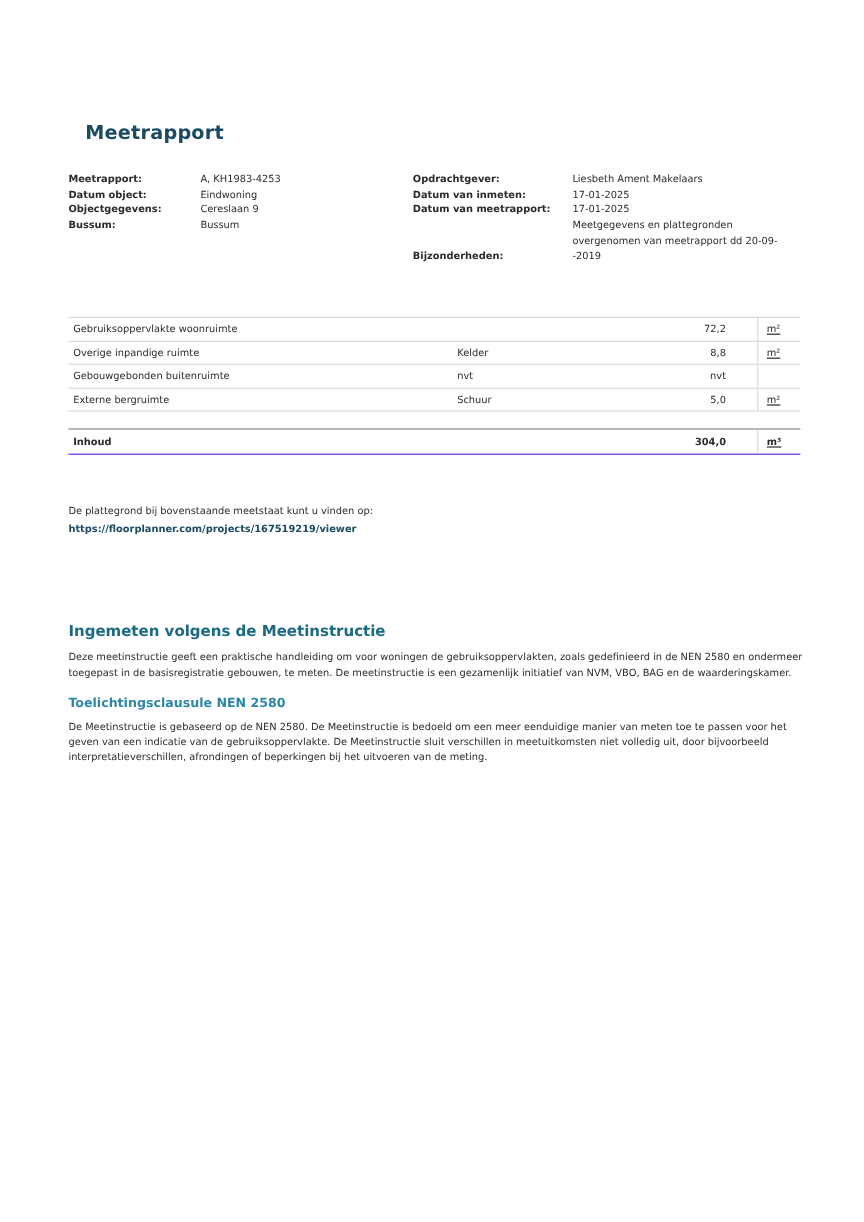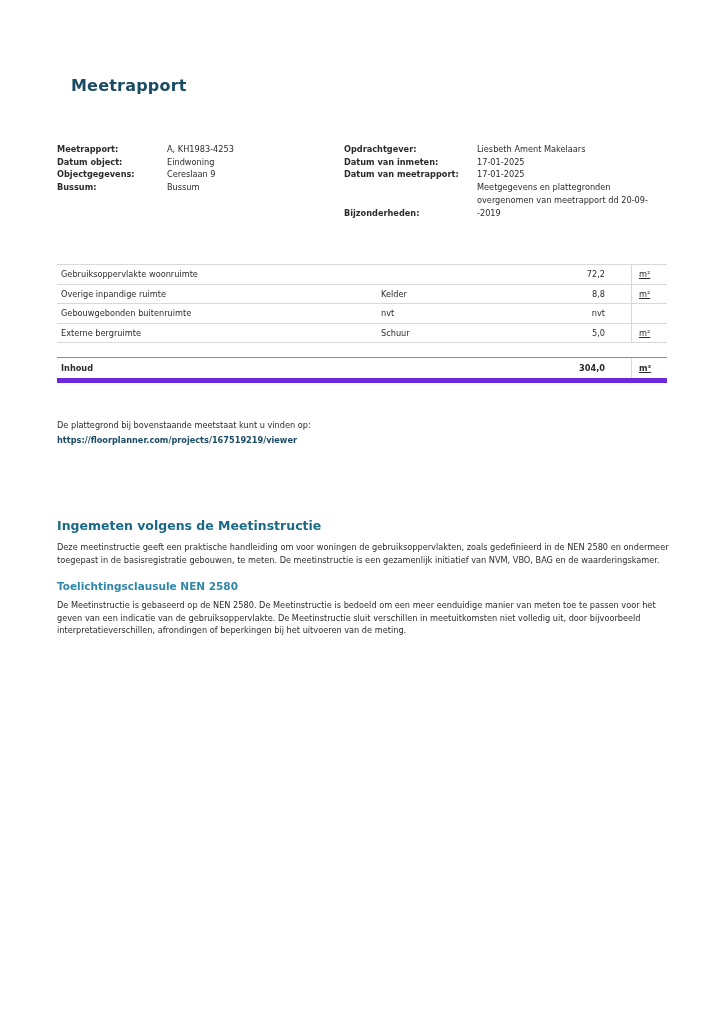--- a/index.html
+++ b/index.html
@@ -21,21 +21,21 @@
     top: 0;
     width: 720px;
     height: 1018px;
     box-sizing: border-box;
   }
 
   
   .doc-title {
     position: absolute;
     left: 71px;
-    top: 76px;
+    top: 101px;
     font-size: 16px;
     font-weight: bold;
     color: #1a4b63;
     letter-spacing: 0.2px;
   }
 
   
   .meta {
     position: absolute;
     left: 57px;
@@ -89,21 +89,21 @@
   }
   .trow.first { border-top: 1px solid #d9d9d9; }
   .tcell-desc   { flex: 0 0 300px; padding-left: 4px; }
   .tcell-sub    { flex: 1 1 auto;  }
   .tcell-val    { flex: 0 0 60px;  text-align: right; padding-right: 6px; }
   .tcell-unit   { flex: 0 0 28px;  padding-left: 7px; border-left: 1px solid #d9d9d9; align-self: stretch; display: flex; align-items: center; text-decoration: underline; }
   .spacer-row   { height: 14px; }
   .trow.total {
     font-weight: bold;
     border-top: 1px solid #8a8a8a;
-    border-bottom: 5px solid #6d28d9;
+    border-bottom: 1px solid #6d28d9;
     height: 20px;
   }
 
   
   .linkblock {
     position: absolute;
     left: 57px;
     top: 418px;
     font-size: 8.2px;
     line-height: 15px;

